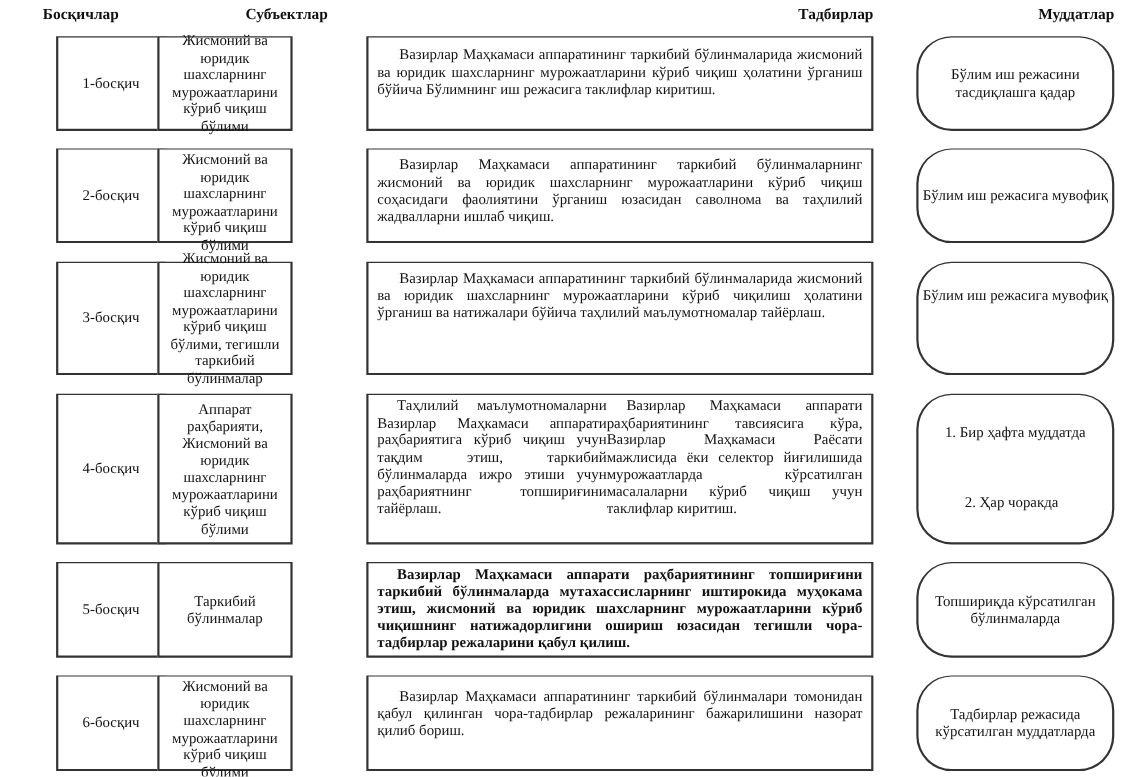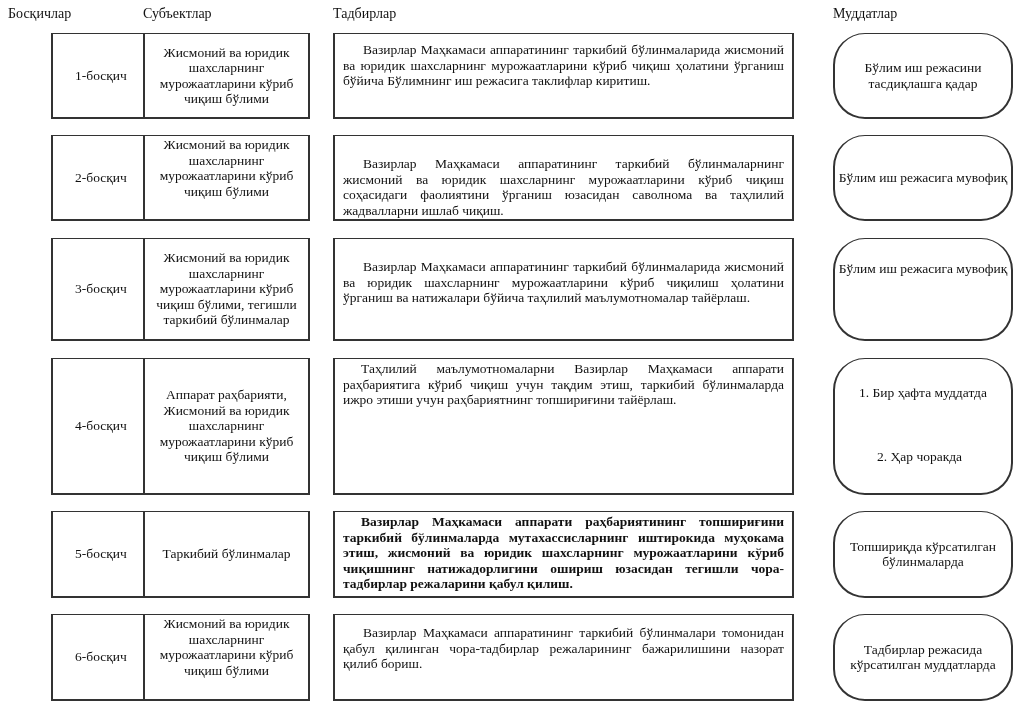--- a/index.html
+++ b/index.html
@@ -1,29 +1,29 @@
 <!DOCTYPE html>
 <html><head>
 <meta charset="utf-8">
 <style>
   html, body { margin: 0; padding: 0; background: #ffffff; }
   body { width: 1020px; height: 706px; position: relative; overflow: hidden;
          font-family: "Liberation Serif", "DejaVu Serif", serif; color: #111; }
-  .hdr { position: absolute; top: 6px; font-weight: normal; font-size: 14px; text-align: left; }
+  .hdr { position: absolute; top: 6px; font-weight: bold; font-size: 14px; text-align: right; }
   .box { position: absolute; box-sizing: border-box; border: 1px solid #333;
          border-width: 1px 2px 2px 2px; background: #fff; display: flex;
          align-items: center; justify-content: center; text-align: center;
          font-size: 13.5px; line-height: 15.5px; }
   .c1 { left: 8px; width: 100px; margin-left: 43px; }
-  .c2 { left: 143px; width: 167px; }
+  .c2 { left: 143px; width: 123px; }
   .c3 { left: 333px; width: 461px; justify-content: flex-start; align-items: flex-start;
         text-align: justify; padding: 8px 8px 4px 8px; }
   .c4 { left: 833px; width: 180px; border-radius: 32px; }
   .c3 p { margin: 0; text-indent: 20px; text-align: justify; text-align-last: left; }
-  .c3.pad-mid { padding-top: 20px; }
+  .c3.pad-mid { padding-top: 6px; }
   .c3.tight { padding-top: 2px; }
   .c3.tight p { text-indent: 18px; }
   .c4 .ol { text-align: left; }
   .c4 .ol div { margin: 10px 0; }
   .r1 { top: 33px; height: 86px; }
   .r2 { top: 135px; height: 86px; }
   .r3 { top: 238px; height: 103px; }
   .r4 { top: 358px; height: 137px; }
   .r5 { top: 511px; height: 87px; }
   .r6 { top: 614px; height: 87px; }
@@ -76,20 +76,21 @@
   </div>
 
 <div class="box c1 r4">
     <span>4-босқич</span>
   </div>
 <div class="box c2 r4">
     <span>Аппарат раҳбарияти, Жисмоний ва юридик шахсларнинг мурожаатларини кўриб чиқиш бўлими</span>
   </div>
 <div class="box c3 r4 tight" style="flex-direction:row;">
   <p>Таҳлилий маълумотномаларни Вазирлар Маҳкамаси аппарати раҳбариятига кўриб чиқиш учун тақдим этиш, таркибий бўлинмаларда ижро этиши учун раҳбариятнинг топшириғини тайёрлаш.</p>
+  <p>Вазирлар Маҳкамаси аппарати раҳбариятининг тавсиясига кўра, Вазирлар Маҳкамаси Раёсати мажлисида ёки селектор йиғилишида мурожаатларда кўрсатилган масалаларни кўриб чиқиш учун таклифлар киритиш.</p>
 </div>
 <div class="box c4 r4" style="align-items:flex-start;padding-top:16px;">
   <div class="ol">
     <div>1.  Бир ҳафта муддатда</div>
     <div style="margin-top:48px;padding-left:18px;">2. Ҳар чоракда</div>
   </div>
 </div>
 
 <div class="box c1 r5">
     <span>5-босқич</span>

